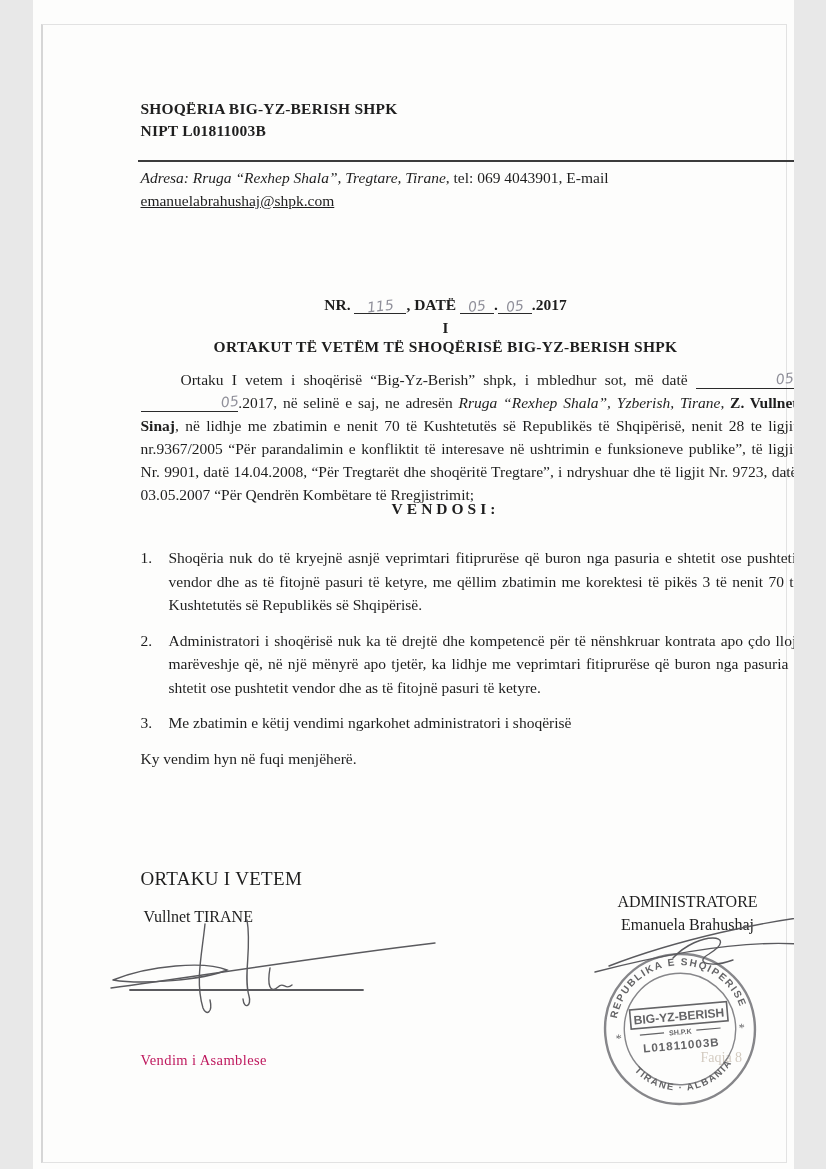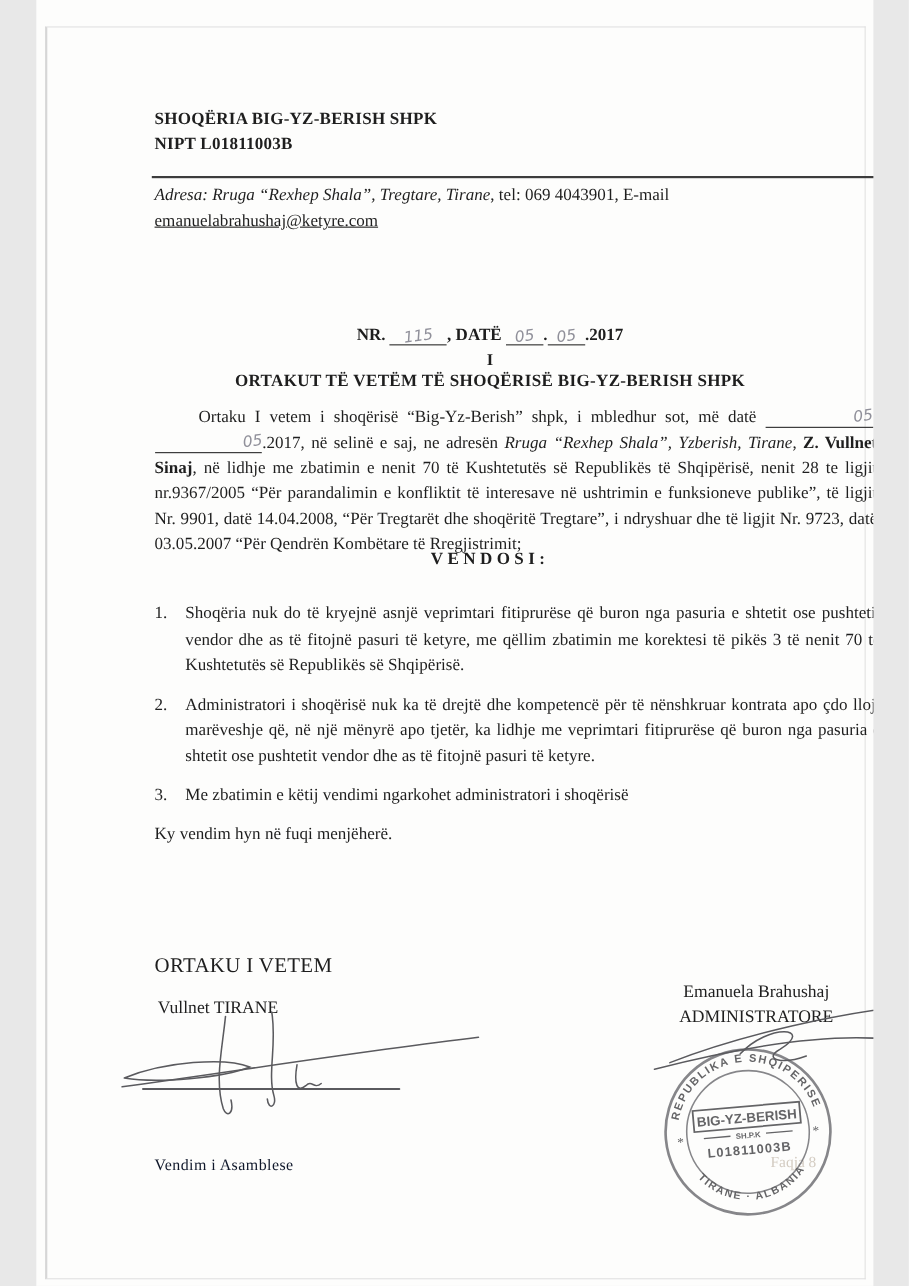--- a/index.html
+++ b/index.html
@@ -63,41 +63,41 @@
   .sig-right-block{ position:absolute; left:520px; top:890px; width:270px; text-align:center;
                     font-size:16px; line-height:23px; }
   .sig-svg { position:absolute; z-index:3; }
   .sig-svg path { fill:none; stroke:#5a5a5e; stroke-width:1.4; stroke-linecap:round; }
   .stamp-wrap {
     position:absolute; left:566px; top:948px; width:162px; height:162px;
     transform:rotate(-5deg); z-index:2; opacity:.88;
   }
   .footer-left {
     position:absolute; left:108px; top:1052px; font-size:14.5px;
-    color:#0f172a; letter-spacing:.4px; z-index:1;
+    color:#be185d; letter-spacing:.4px; z-index:1;
   }
   .footer-right {
     position:absolute; left:668px; top:1050px; font-size:14px;
     color:rgba(196,186,172,.75); z-index:1;
   }
 </style>
 </head>
 <body>
 
 <div class="page">
   <div class="scan-frame"></div>
 
   <div class="header-block">
     <div>SHOQËRIA BIG-YZ-BERISH SHPK</div>
     <div>NIPT L01811003B</div>
   </div>
   <div class="header-rule"></div>
   <div class="address-block">
     <div><span class="italic">Adresa: Rruga “Rexhep Shala”, Tregtare, Tirane</span><span>, tel: 069 4043901, E-mail</span></div>
-    <div><span class="underlined">emanuelabrahushaj@ketyre.com</span></div>
+    <div><span class="underlined">emanuelabrahushaj@shpk.com</span></div>
   </div>
 
 
   <div class="center-zone t-nrline">
     <span>NR.</span>
     <span class="hand-blank w52"><span class="hand">115</span></span><span>, DATË</span>
     <span class="hand-blank w34"><span class="hand">05</span></span><span>.</span><span class="hand-blank w34"><span class="hand">05</span></span><span>.2017</span>
   </div>
 
   <div class="center-zone t-of">I</div>
@@ -121,22 +121,22 @@
     <div class="res-item">
       <span class="num">3.</span>
       <span class="txt">Me zbatimin e këtij vendimi ngarkohet administratori i shoqërisë</span>
     </div>
     <div class="closing">Ky vendim hyn në fuqi menjëherë.</div>
   </div>
 
   <div class="sig-left-title">ORTAKU I VETEM</div>
   <div class="sig-left-name">Vullnet TIRANE</div>
   <div class="sig-right-block">
+    <div>ADMINISTRATORE</div>
     <div>Emanuela Brahushaj</div>
-    <div>ADMINISTRATORE</div>
   </div>
 
   <svg class="sig-svg" style="left:72px; top:918px;" width="400" height="105" viewBox="0 0 400 105">
     <path d="M 8,62 C 45,47 100,43 122,52 C 98,62 38,67 8,62"></path>
     <path d="M 6,70 C 95,58 220,38 330,25"></path>
     <path d="M 25,72 L 258,72" style="stroke-width:1.8"></path>
     <path d="M 100,6 C 97,36 90,64 98,90 C 101,98 108,95 105,82"></path>
     <path d="M 142,2 C 147,30 138,58 144,78 C 147,88 139,92 138,81"></path>
     <path d="M 165,50 C 162,67 165,76 173,69 C 179,63 180,73 187,67"></path>
   </svg>

